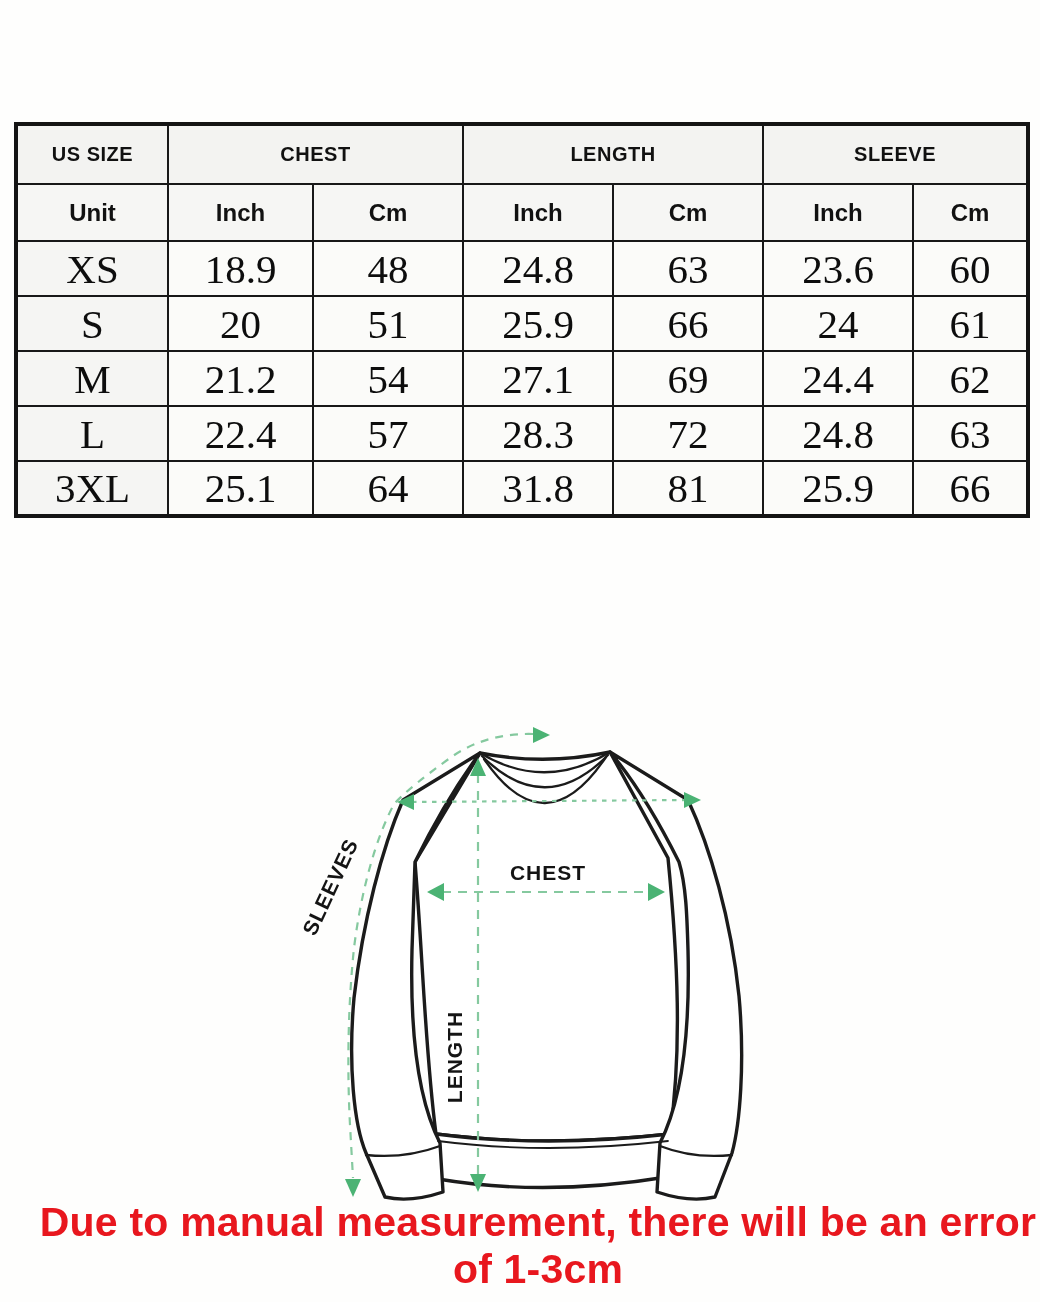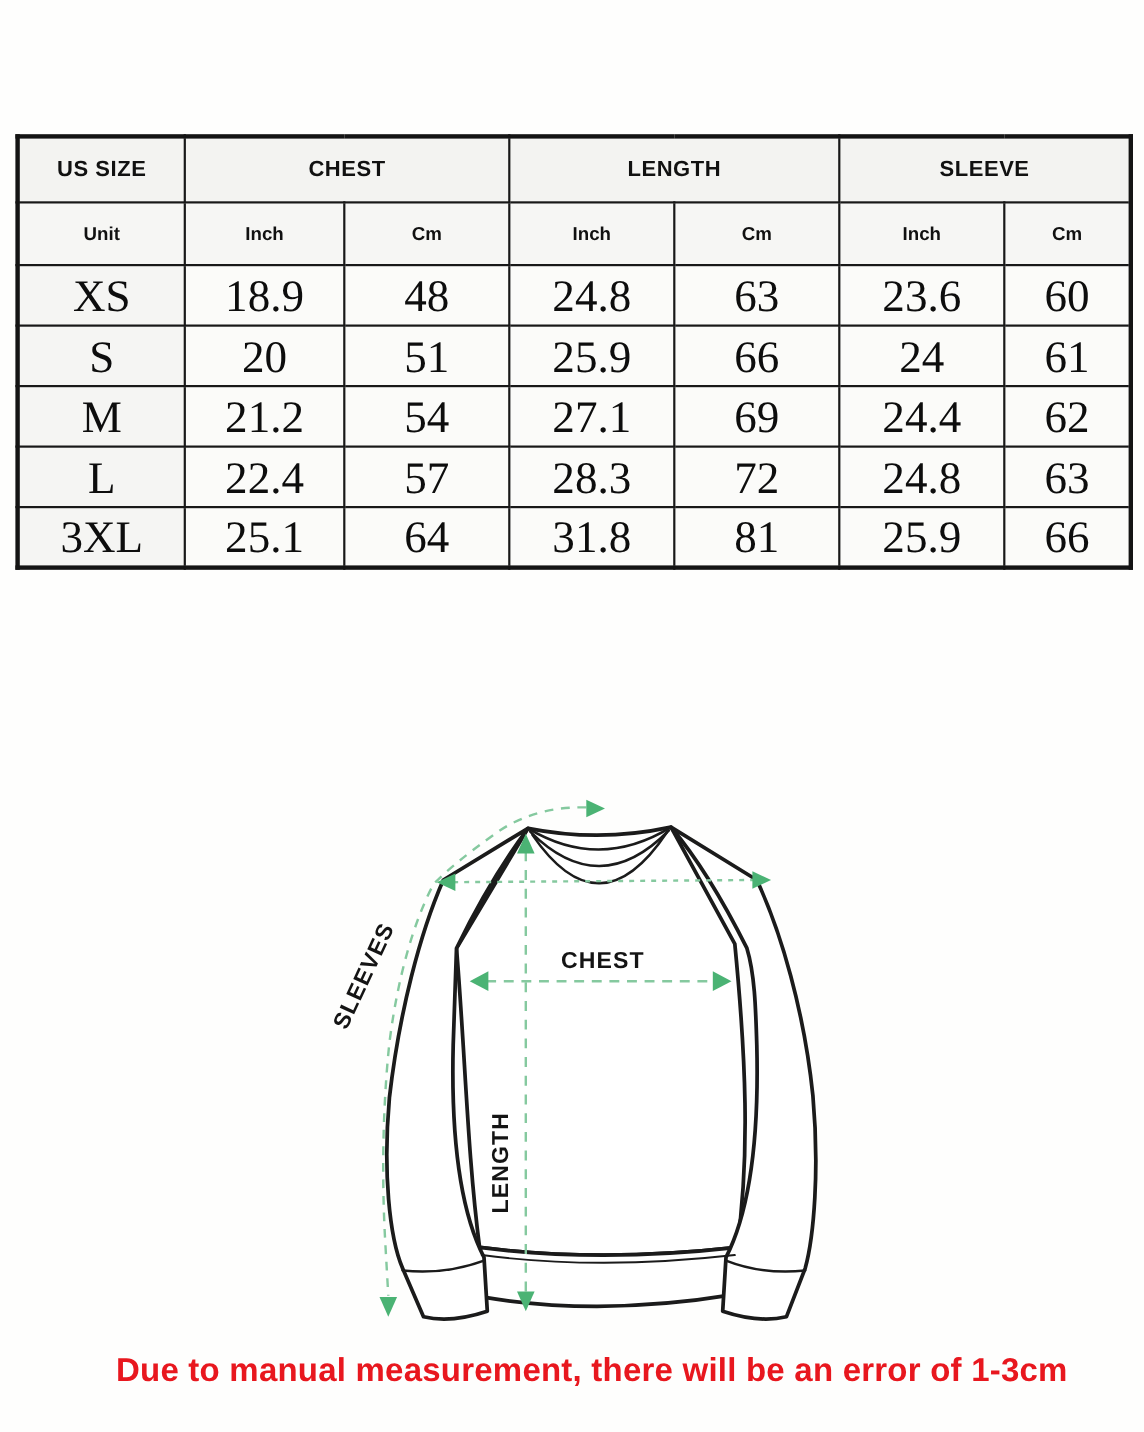--- a/index.html
+++ b/index.html
@@ -28,21 +28,21 @@
     border:2.5px solid #181818;text-align:center;vertical-align:middle;padding:0;
   }
   tr.row-group{height:60px;}
   tr.row-unit{height:57px;}
   tr.row-data{height:55px;}
   .th-group{
     font-family:"Liberation Sans",sans-serif;font-weight:bold;font-size:20px;color:#111;
     background:#f3f3f1;letter-spacing:0.5px;
   }
   .th-unit{
-    font-family:"Liberation Sans",sans-serif;font-weight:bold;font-size:17px;color:#111;
+    font-family:"Liberation Sans",sans-serif;font-weight:bold;font-size:24px;color:#111;
     background:#f6f6f4;
   }
   .cell-size,.cell-val{
     font-family:"Liberation Serif",serif;font-size:41px;color:#0d0d0d;
     background:#fbfbf9;
   }
   .cell-size{background:#f5f5f3;}
   td.nudge{padding-top:9px;}
   
   .figure{position:absolute;left:290px;top:700px;width:460px;height:520px;}
@@ -50,21 +50,21 @@
     font-family:"Liberation Sans",sans-serif;font-weight:bold;
     font-size:21px;fill:#141414;letter-spacing:1px;
   }
   
   .note{
     position:absolute;left:0;top:1224px;width:1040px;height:44px;
     display:flex;align-items:center;justify-content:center;
   }
   .note-text{
     font-family:"Liberation Sans",sans-serif;font-weight:bold;
-    font-size:30px;color:#e8171e;letter-spacing:0.2px;padding-left:36px;
+    font-size:41px;color:#e8171e;letter-spacing:0.2px;padding-left:36px;text-align:center;
   }
 </style>
 </head>
 <body>
 
 <div class="page">
 
 
   <table class="size-table">
     <colgroup>

